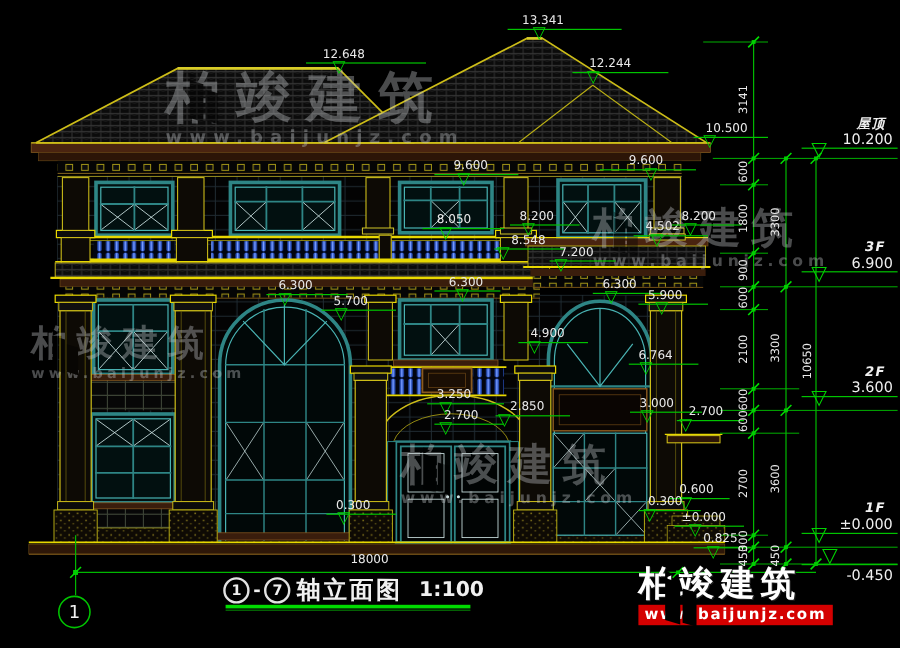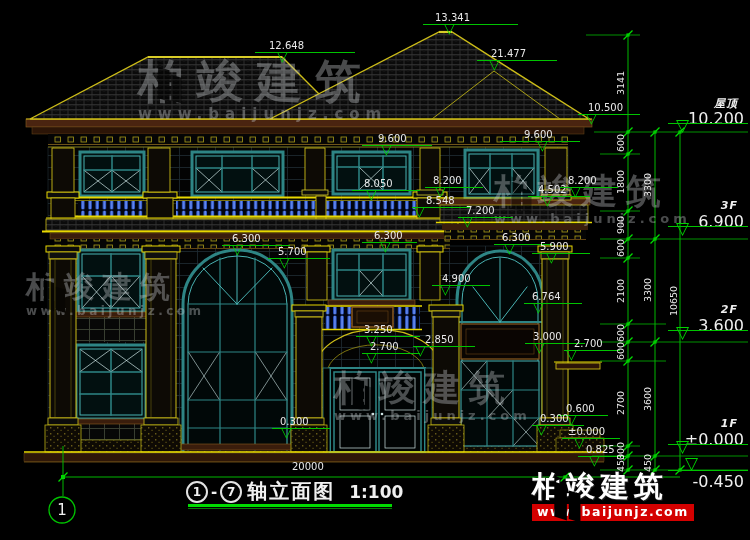--- a/index.html
+++ b/index.html
@@ -7,21 +7,21 @@
           font-family:"DejaVu Sans","Liberation Sans",sans-serif;}
   #canvas svg{position:absolute;left:0;top:0;}
   
   .lv{position:absolute;height:26px;pointer-events:none;}
   .lv-v{position:absolute;left:var(--tx,10px);top:0;font-size:10px;color:#e9e9e9;white-space:nowrap;}
   .lv-line{position:absolute;left:0;right:0;top:12px;height:1px;background:#00c400;}
   .lv-tri{position:absolute;left:var(--t,14px);top:10px;color:#00d400;font-size:14px;line-height:13px;}
   
   .fl{position:absolute;width:80px;height:42px;}
   .fl-label{position:absolute;right:10px;top:0;font-size:11px;font-weight:bold;color:#f0f0f0;letter-spacing:1px;white-space:nowrap;font-style:italic;}
-  .fl-value{position:absolute;right:4px;top:13px;font-size:16px;color:#f0f0f0;white-space:nowrap;}
+  .fl-value{position:absolute;right:4px;top:13px;font-size:12px;color:#f0f0f0;white-space:nowrap;}
   .fl-line{position:absolute;left:0;right:0;top:27px;height:1px;background:#00c400;}
   .fl-tri{position:absolute;left:8px;top:21px;color:#00d400;font-size:17px;line-height:16px;}
   .fl-neg{height:16px;}
   .fl-neg .fl-line{top:0;}
   .fl-neg .fl-tri{top:-15px;left:17px;}
   .fl-neg .fl-value{top:2px;right:4px;}
   
   .cv{position:absolute;font-size:9.5px;color:#e9e9e9;white-space:nowrap;
       transform:translate(-50%,-50%) rotate(-90deg);}
   
@@ -411,21 +411,21 @@
       <span class="lv-v">12.648</span>
       <span class="lv-tri">▽</span>
       <i class="lv-line"></i>
     </div>
 <div class="lv" style="left:423px;top:12px;width:95px;--t:21px;--tx:12px">
       <span class="lv-v">13.341</span>
       <span class="lv-tri">▽</span>
       <i class="lv-line"></i>
     </div>
 <div class="lv" style="left:477px;top:48px;width:80px;--t:12px;--tx:14px">
-      <span class="lv-v">21.477</span>
+      <span class="lv-v">12.244</span>
       <span class="lv-tri">▽</span>
       <i class="lv-line"></i>
     </div>
 <div class="lv" style="left:578px;top:102px;width:62px;--t:8px;--tx:10px">
       <span class="lv-v">10.500</span>
       <span class="lv-tri">▽</span>
       <i class="lv-line"></i>
     </div>
 <div class="lv" style="left:362px;top:133px;width:70px;--t:19px;--tx:16px">
       <span class="lv-v">9.600</span>
@@ -593,21 +593,21 @@
 <span class="cv" style="left:620px;top:351px">600</span>
 <span class="cv" style="left:620px;top:403px">2700</span>
 <span class="cv" style="left:620px;top:451px">300</span>
 <span class="cv" style="left:620px;top:463px">450</span>
 <span class="cv" style="left:647px;top:185px">3300</span>
 <span class="cv" style="left:647px;top:290px">3300</span>
 <span class="cv" style="left:647px;top:399px">3600</span>
 <span class="cv" style="left:647px;top:463px">450</span>
 <span class="cv" style="left:673px;top:301px">10650</span>
 
-<span class="dim16">20000</span>
+<span class="dim16">18000</span>
 <span class="axisnum">1</span>
 
 <div class="title-row">
   <span class="circ">1</span>
   <span class="t-dash">-</span>
   <span class="circ">7</span>
   <span class="t-name">轴立面图</span>
   <span class="t-scale">1:100</span>
 </div>
 <i class="t-rule1"></i>

